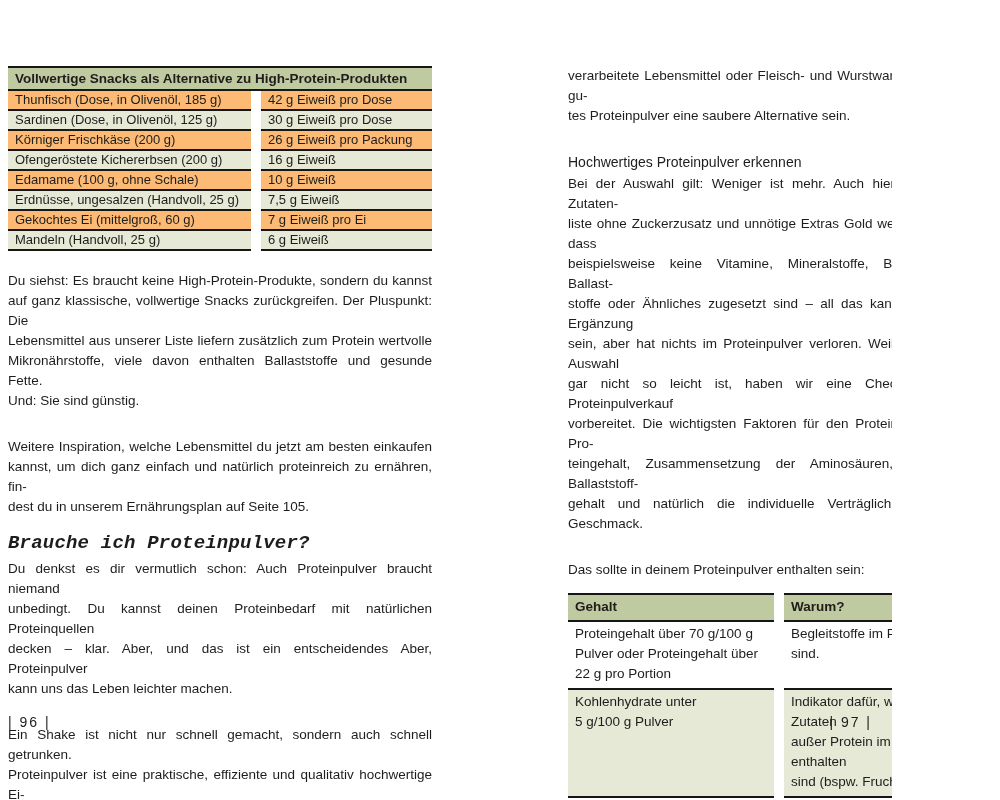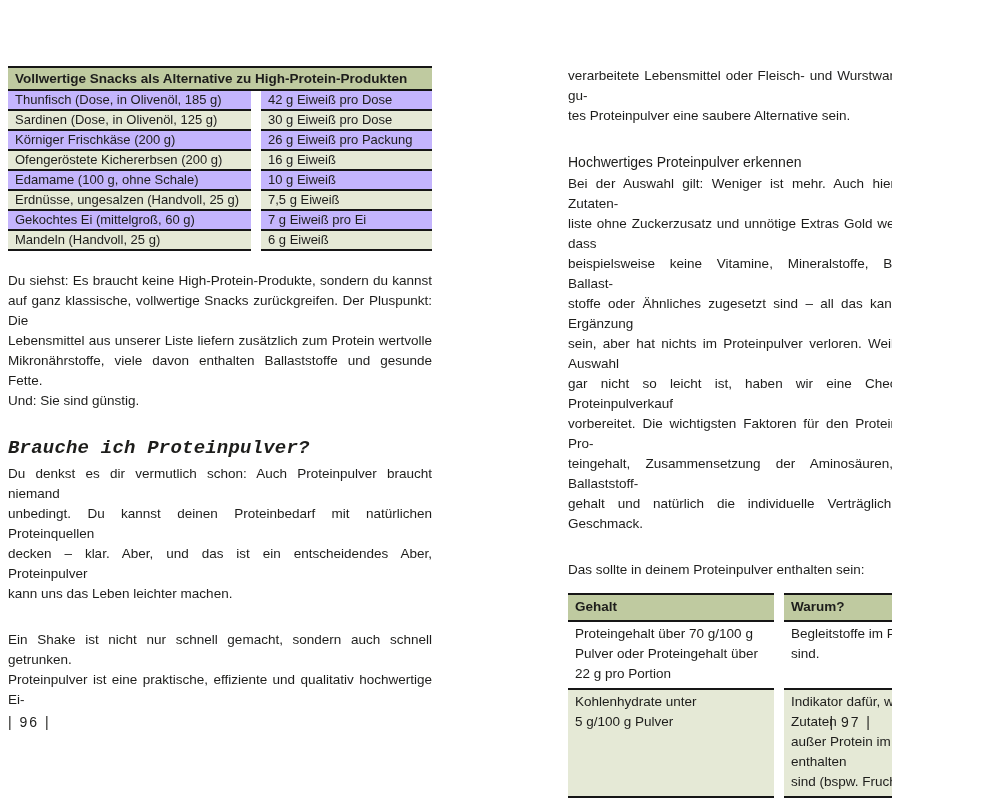--- a/index.html
+++ b/index.html
@@ -21,21 +21,21 @@
               font-weight:600;font-size:19px;margin:0 0 5px 0;letter-spacing:.2px;}
   .bold-head{font-size:14px;font-weight:normal;margin:0 0 2px 0;line-height:20px;}
   .lead{font-size:13.5px;line-height:20px;margin:0 0 13px 0;}
 
   
   .snacktbl{margin:0 0 20px 0;font-size:13px;}
   .snack-title{background:var(--green-header,#bfcaa0);font-weight:bold;font-size:13.5px;
                border-top:2px solid #161616;border-bottom:2px solid #161616;
                padding:3px 7px;line-height:15px;}
   .srow{display:flex;}
-  .scell{border-bottom:2px solid #161616;padding:1px 7px 2px 7px;line-height:15px;background:#c4b5fd;}
+  .scell{border-bottom:2px solid #161616;padding:1px 7px 2px 7px;line-height:15px;background:#fdba74;}
   .sl{width:243px;}
   .sr{flex:1;}
   .sgap{width:10px;}
   .srow.tint .scell{background:var(--green-tint,#e5e9d6);}
 
   
   .checktbl{font-size:13.5px;}
   .crow{display:flex;align-items:stretch;border-radius:11px;}
   .ccell{border-bottom:2px solid #161616;padding:2px 7px 4px 7px;line-height:20px;background:#fff;}
   .cl{width:206px;}
@@ -102,20 +102,25 @@
     </div>
 
     <div class="para">
         <div class="tline">Du siehst: Es braucht keine High-Protein-Produkte, sondern du kannst</div>
         <div class="tline">auf ganz klassische, vollwertige Snacks zurückgreifen. Der Pluspunkt: Die</div>
         <div class="tline">Lebensmittel aus unserer Liste liefern zusätzlich zum Protein wertvolle</div>
         <div class="tline">Mikronährstoffe, viele davon enthalten Ballaststoffe und gesunde Fette.</div>
         <div class="tline tlast">Und: Sie sind günstig.</div>
       </div>
 
+    <div class="para mb16">
+        <div class="tline">Weitere Inspiration, welche Lebensmittel du jetzt am besten einkaufen</div>
+        <div class="tline">kannst, um dich ganz einfach und natürlich proteinreich zu ernähren, fin-</div>
+        <div class="tline tlast">dest du in unserem Ernährungsplan auf Seite 105.</div>
+      </div>
 
     <h2 class="serif-head">Brauche ich Proteinpulver?</h2>
 
     <div class="para">
         <div class="tline">Du denkst es dir vermutlich schon: Auch Proteinpulver braucht niemand</div>
         <div class="tline">unbedingt. Du kannst deinen Proteinbedarf mit natürlichen Proteinquellen</div>
         <div class="tline">decken – klar. Aber, und das ist ein entscheidendes Aber, Proteinpulver</div>
         <div class="tline tlast">kann uns das Leben leichter machen.</div>
       </div>
 

